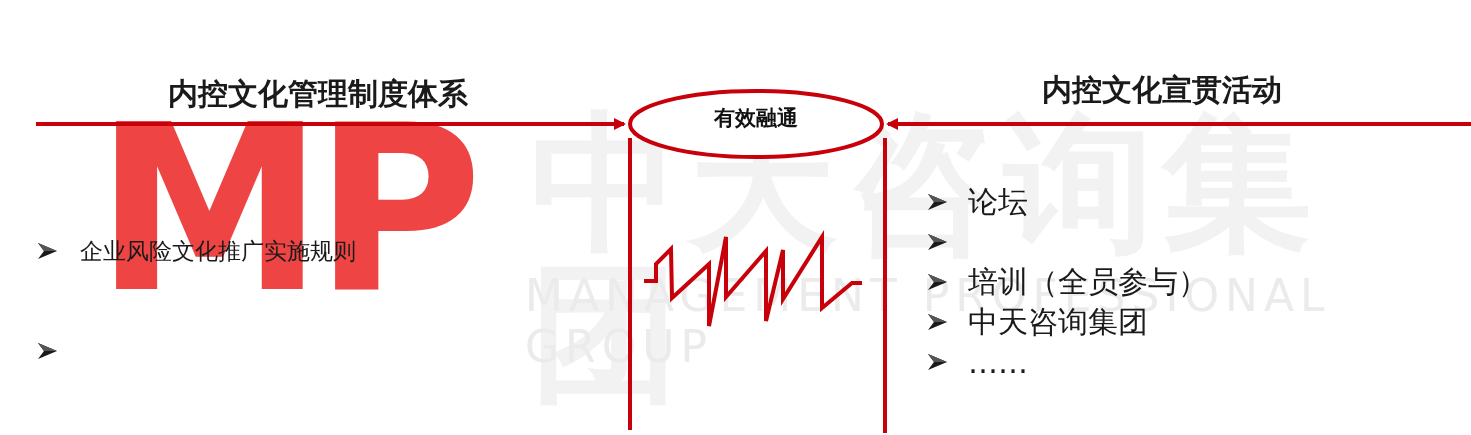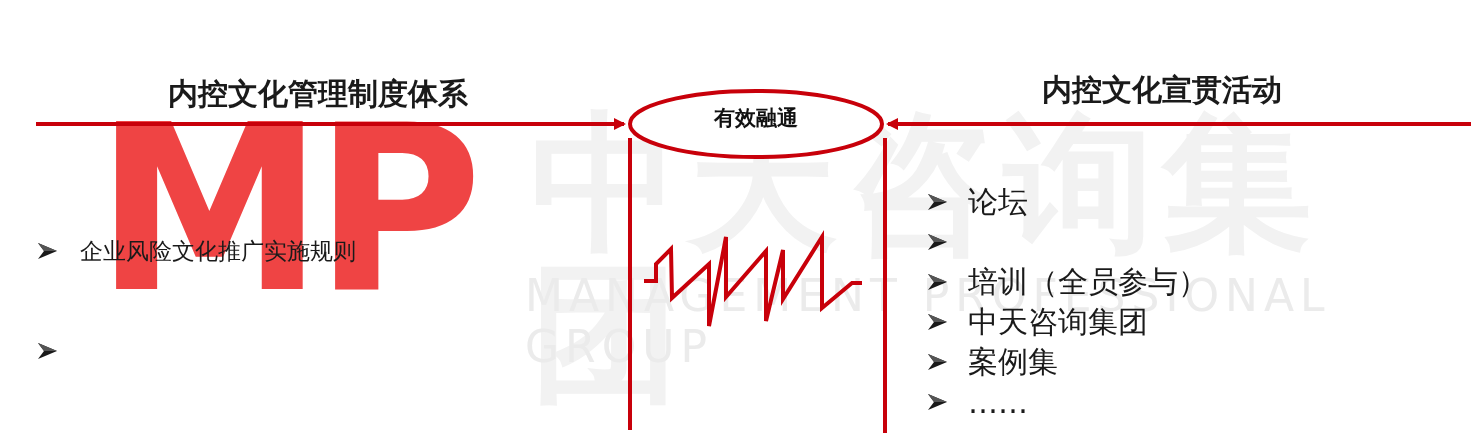--- a/index.html
+++ b/index.html
@@ -97,22 +97,15 @@
         <path d="M2,3 L21,11 L2,19 L8,11 Z" fill="#1a1a1a"></path>
         <path d="M2,3 L21,11 L8,11 Z" fill="#555"></path>
       </svg>
     <span>中天咨询集团</span>
   </li>
   <li>
     <svg class="bullet" viewBox="0 0 22 22">
         <path d="M2,3 L21,11 L2,19 L8,11 Z" fill="#1a1a1a"></path>
         <path d="M2,3 L21,11 L8,11 Z" fill="#555"></path>
       </svg>
-    <span>案例集</span>
-  </li>
-  <li>
-    <svg class="bullet" viewBox="0 0 22 22">
-        <path d="M2,3 L21,11 L2,19 L8,11 Z" fill="#1a1a1a"></path>
-        <path d="M2,3 L21,11 L8,11 Z" fill="#555"></path>
-      </svg>
     <span>……</span>
   </li>
 </ul>
 
 </body></html>

